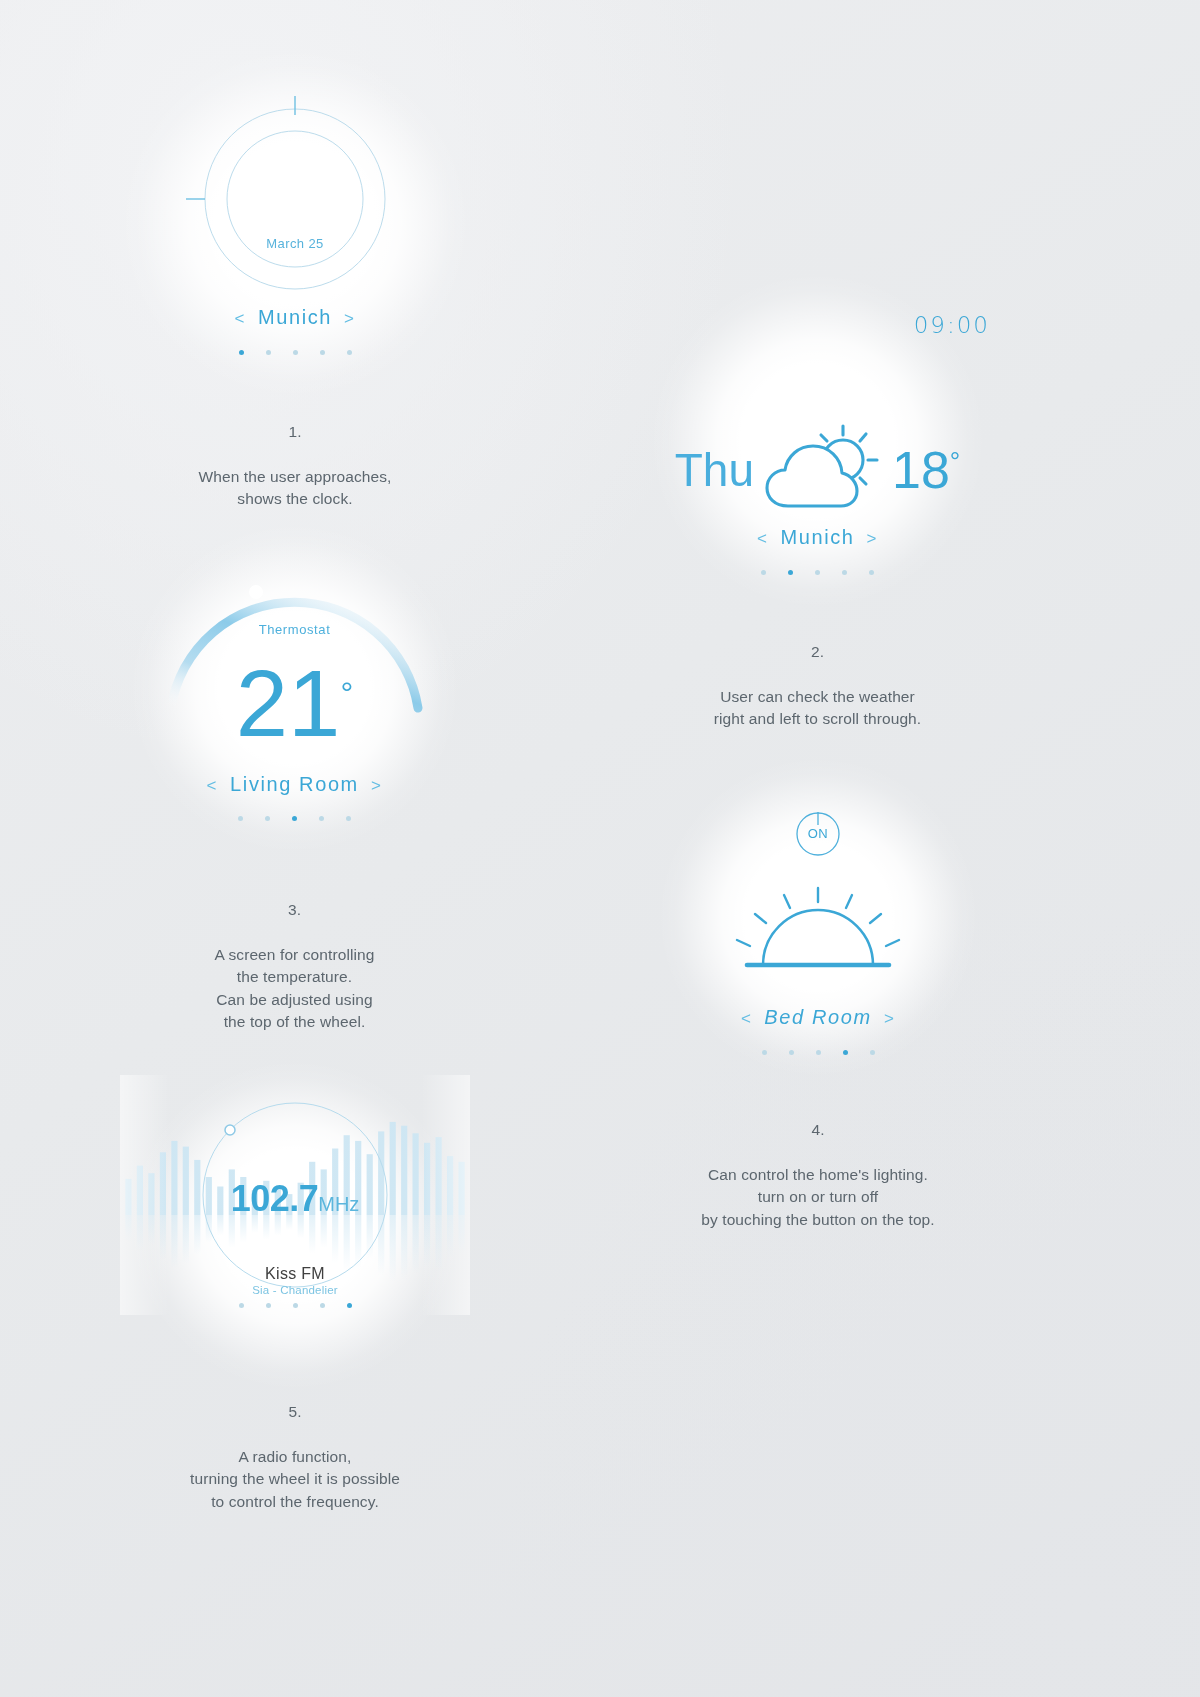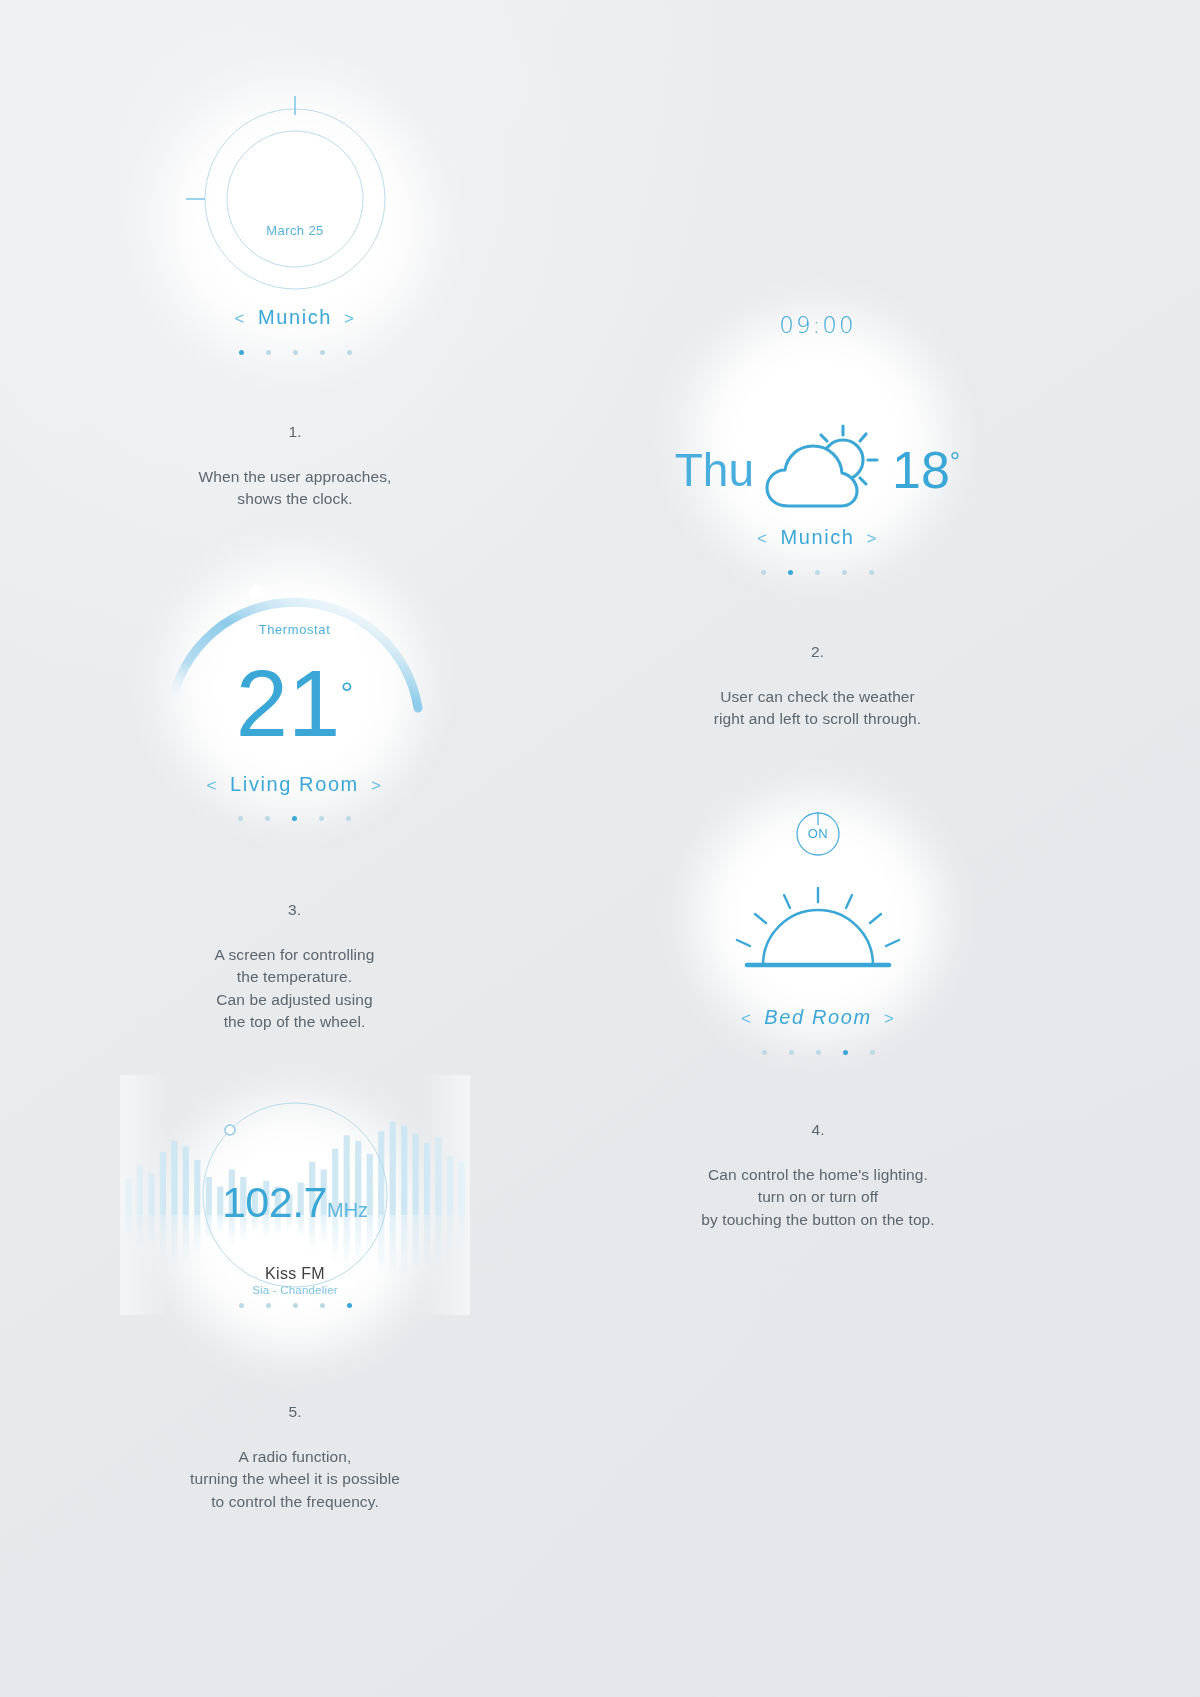--- a/index.html
+++ b/index.html
@@ -45,41 +45,41 @@
     background:#bcd9e6;margin:0 11px;
   }
   .dots i.on{background:#3ba7d6;}
   .time{
     position:absolute;width:100%;text-align:center;
     color:#2e9cd0;font-weight:300;
   }
   .time .digits{font-size:54px;letter-spacing:1px;font-family:"DejaVu Sans", sans-serif;}
   .date{
     position:absolute;width:100%;text-align:center;
-    font-size:13px;color:#58b3dc;letter-spacing:.4px;
-  }
-  
-  .wx-time{position:absolute;width:100%;text-align:center;color:#3ba7d6;
+    font-size:13px;color:#58b3dc;letter-spacing:.4px;margin-top:13px;
+  }
+  
+  .wx-time{position:absolute;width:100%;text-align:right;color:#3ba7d6;
      font-size:23px;letter-spacing:2px;font-family:"DejaVu Sans", sans-serif;font-weight:300;}
   .wx-row{position:absolute;width:100%;display:flex;align-items:center;justify-content:center;}
   .wx-day{color:#49aedd;font-size:46px;font-weight:300;letter-spacing:0px;}
   .wx-temp{color:#3ba7d6;font-size:52px;font-weight:300;letter-spacing:0px;}
   .wx-temp sup{font-size:26px;vertical-align:super;}
   
   .thermo-label{position:absolute;width:100%;text-align:center;color:#4db0dc;
      font-size:13px;letter-spacing:.6px;}
   .thermo-val{position:absolute;width:100%;text-align:center;color:#3ba7d6;
      font-size:94px;font-weight:300;line-height:94px;}
   .thermo-val sup{font-size:32px;vertical-align:super;}
   
   .on-label{position:absolute;text-align:center;color:#3ba7d6;font-size:13px;
      letter-spacing:.5px;width:100%;}
   
   .freq{position:absolute;width:100%;text-align:center;color:#3ba7d6;}
-  .freq b{font-size:43px;font-weight:400;letter-spacing:-.5px;}
+  .freq b{font-size:36px;font-weight:700;letter-spacing:-.5px;}
   .freq span{font-size:20px;font-weight:400;color:#5bb6dd;letter-spacing:0px;}
   .station{position:absolute;width:100%;text-align:center;color:#404040;
      font-size:16px;letter-spacing:.3px;}
   .track{position:absolute;width:100%;text-align:center;color:#7cc4e2;
      font-size:11.5px;letter-spacing:.2px;}
 </style>
 </head>
 <body>
 
 <div class="panel" style="left:120px;top:58px;width:350px;height:330px;">

